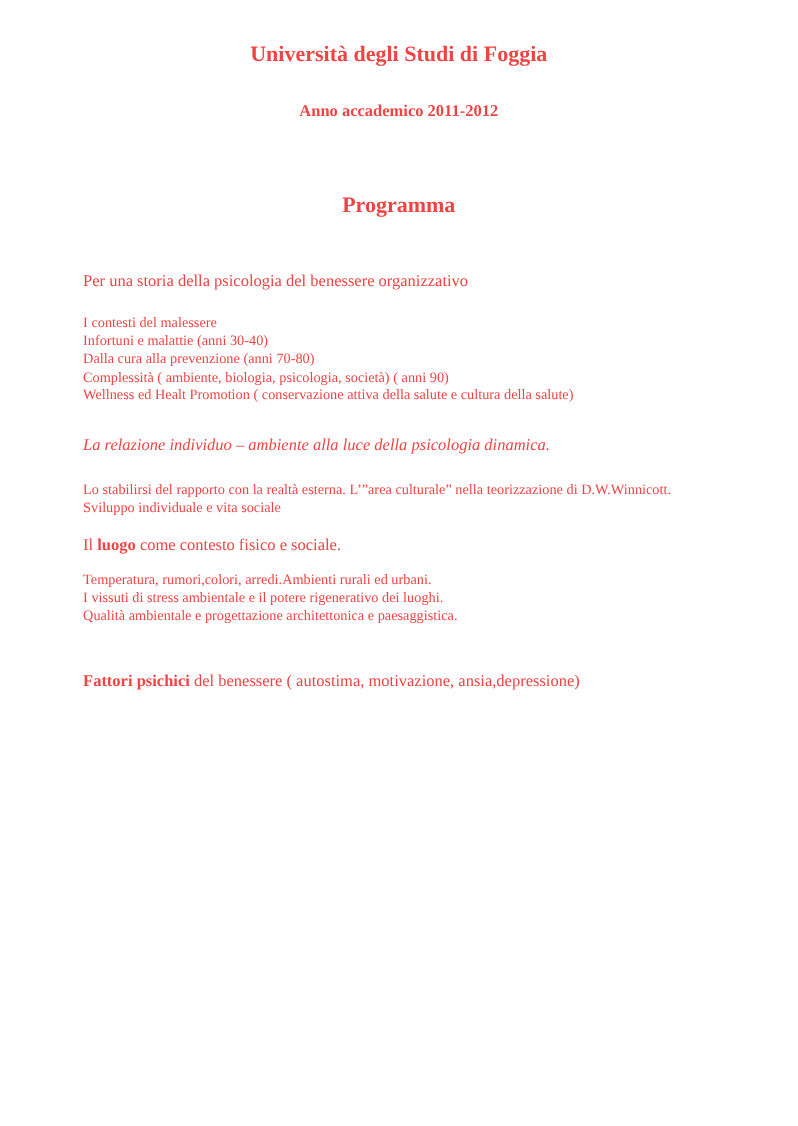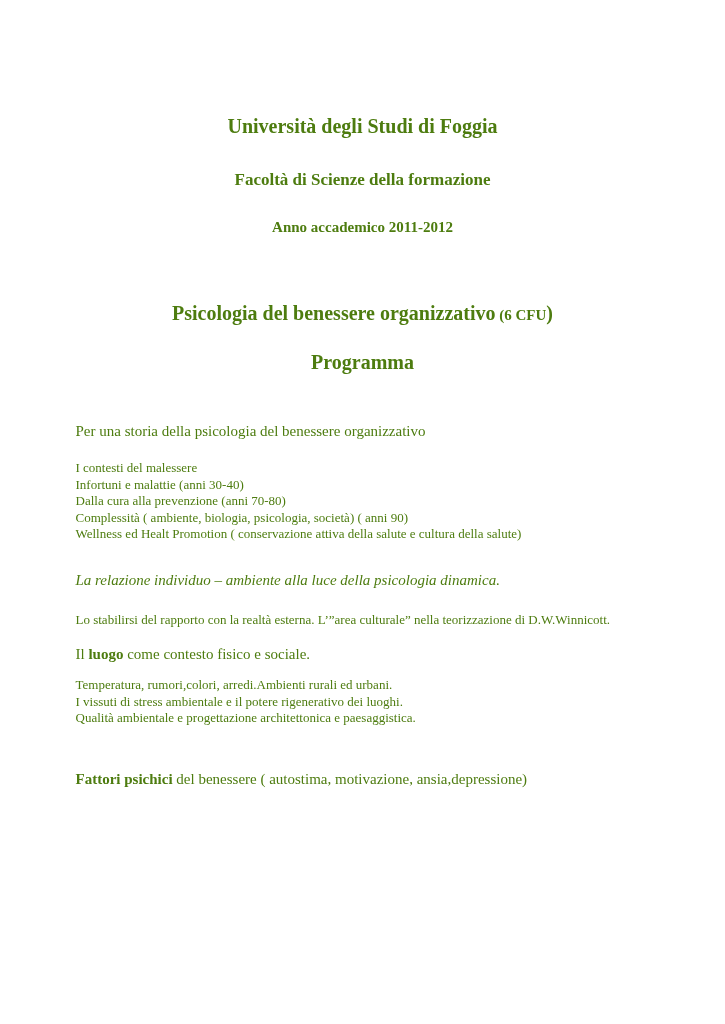--- a/index.html
+++ b/index.html
@@ -6,24 +6,24 @@
     margin: 0;
     padding: 0;
     background: #ffffff;
   }
   .page {
     position: relative;
     width: 710px;
     height: 1024px;
     margin: 0 auto;
     background: #ffffff;
-    color: #4d7c0f;
+    color: #ef4444;
     font-family: "Liberation Serif", "DejaVu Serif", serif;
     box-sizing: border-box;
-    padding: 115px 68px 0 68px;
+    padding: 38px 68px 0 68px;
     overflow: hidden;
   }
   .center { text-align: center; }
   p, h1, h2, h3 { margin: 0; padding: 0; font-weight: normal; }
 
   .t-uni {
     font-size: 20px;
     font-weight: bold;
     margin-bottom: 32px;
   }
@@ -67,44 +67,43 @@
 
   b { font-weight: bold; font-family: Liberation Serif, serif; }
 </style>
 </head>
 <body>
 
 <div class="page">
 
   <h1 class="t-uni center">Università degli Studi di Foggia</h1>
 
-  <h2 class="t-fac center">Facoltà di Scienze della formazione</h2>
 
 
   <h3 class="t-small-head center m-anno">Anno accademico 2011-2012</h3>
 
-  <p class="t-title center"><span>Psicologia del benessere organizzativo</span><span class="cfu-small"> (6 CFU</span><span>)</span></p>
 
 
   <p class="t-title center m-programma">Programma</p>
 
   <p class="body-large m-storia">Per una storia della psicologia del benessere organizzativo</p>
 
   <div class="body-small m-contesti">
     <div>I contesti del malessere</div>
     <div>Infortuni e malattie  (anni 30-40)</div>
     <div>Dalla cura alla prevenzione (anni 70-80)</div>
     <div>Complessità ( ambiente, biologia, psicologia, società) ( anni 90)</div>
     <div>Wellness ed Healt Promotion ( conservazione attiva della salute e cultura della salute)</div>
   </div>
 
   <p class="body-large m-relazione">La relazione individuo – ambiente alla luce della psicologia dinamica.</p>
 
   <div class="body-small m-stabilirsi">
     <div class="justified">Lo stabilirsi del rapporto con la realtà esterna. L’”area culturale” nella teorizzazione di D.W.Winnicott.</div>
+    <div>Sviluppo individuale e vita sociale</div>
   </div>
 
   <p class="body-large m-luogo"><span>Il </span><b>luogo</b><span> come contesto fisico e sociale.</span></p>
 
   <div class="body-small m-temperatura">
     <div>Temperatura, rumori,colori, arredi.Ambienti rurali ed urbani.</div>
     <div>I vissuti di stress ambientale e il potere rigenerativo dei luoghi.</div>
     <div>Qualità ambientale e progettazione architettonica e paesaggistica.</div>
   </div>
 

